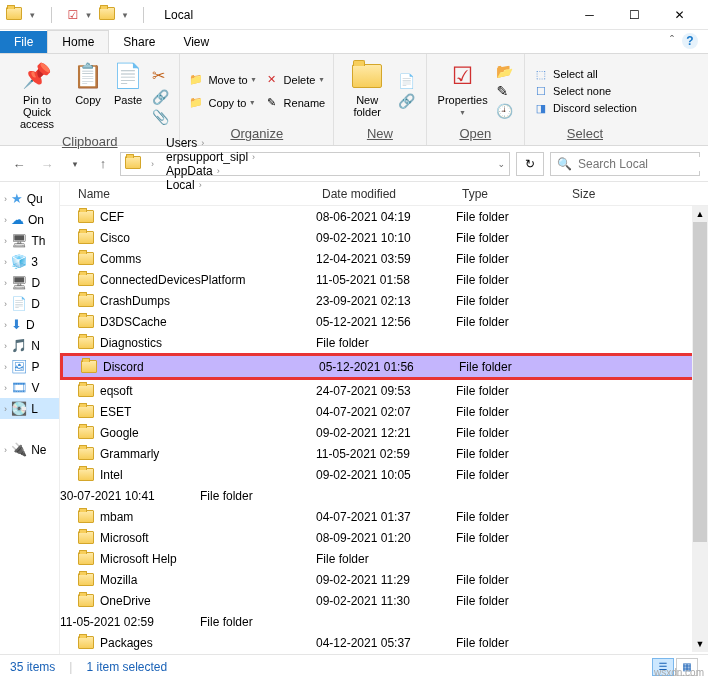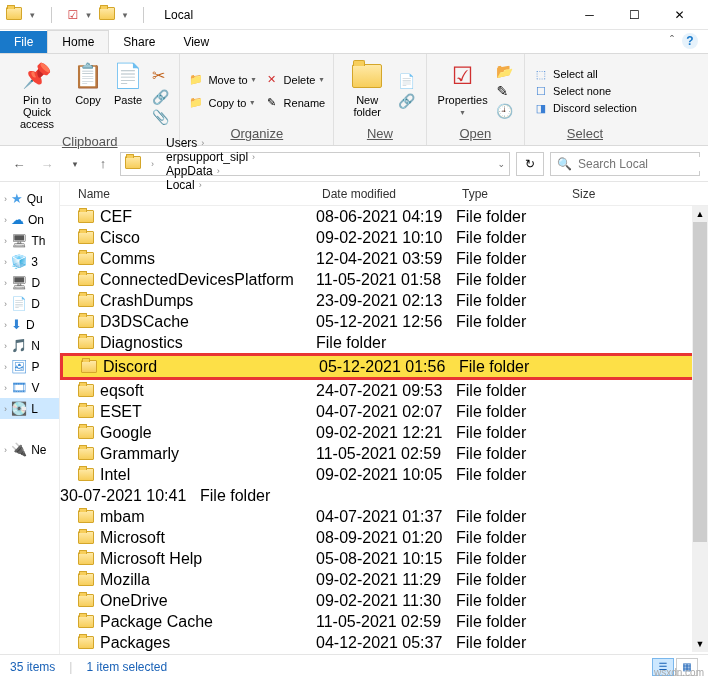--- a/index.html
+++ b/index.html
@@ -50,24 +50,24 @@
 
 .files { flex: 1; overflow: hidden; position: relative; }
 .cols { display: flex; border-bottom: 1px solid #eee; height: 24px; align-items: center; font-size: 12px; color: #333; }
 .cols div { padding: 0 6px; }
 .c-name { width: 256px; padding-left: 18px !important; }
 .c-date { width: 140px; }
 .c-type { width: 110px; }
 .c-size { width: 70px; }
 
 .rows { overflow-y: auto; height: 446px; }
-.row { display: flex; height: 21px; align-items: center; font-size: 16px; }
+.row { display: flex; height: 21px; align-items: center; font-size: 12px; }
 .row .c-name { display: flex; align-items: center; gap: 6px; }
 .row.highlight { border: 3px solid #e83434; box-sizing: border-box; height: 27px; }
-.row.highlight .inner { background: #fde047; flex: 1; display: flex; height: 21px; align-items: center; }
+.row.highlight .inner { background: #c4b5fd; flex: 1; display: flex; height: 21px; align-items: center; }
 .scrollbar { position: absolute; right: 0; top: 24px; width: 16px; background: #f0f0f0; height: 446px; display: flex; flex-direction: column; align-items: center; }
 .scrollbar .up, .scrollbar .down { height: 16px; font-size: 9px; display:flex; align-items:center; justify-content:center;}
 .scrollbar .thumb { width: 14px; height: 320px; background: #cdcdcd; margin-top: 0; }
 
 
 .status { height: 24px; border-top: 1px solid #e5e5e5; display: flex; align-items: center; padding: 0 10px; font-size: 12px; color: #1a62b7; gap: 14px; }
 .status .views { margin-left: auto; display: flex; gap: 2px; }
 .status .views div { width: 22px; height: 18px; border: 1px solid #ccc; display:flex; align-items:center; justify-content:center; font-size:10px;}
 .status .views .active { background: #cde8ff; border-color: #7ab7ec; }
 
@@ -455,21 +455,20 @@
           </div>
           <div class="c-date">08-09-2021 01:20</div>
           <div class="c-type">File folder</div>
           <div class="c-size"></div>
         </div>
         <div class="row">
           <div class="c-name">
             <span class="folder-ico"></span>
             <span>Microsoft Help</span>
           </div>
-          <div class="c-date">05-08-2021 10:15</div>
           <div class="c-type">File folder</div>
           <div class="c-size"></div>
         </div>
         <div class="row">
           <div class="c-name">
             <span class="folder-ico"></span>
             <span>Mozilla</span>
           </div>
           <div class="c-date">09-02-2021 11:29</div>
           <div class="c-type">File folder</div>
@@ -478,24 +477,20 @@
         <div class="row">
           <div class="c-name">
             <span class="folder-ico"></span>
             <span>OneDrive</span>
           </div>
           <div class="c-date">09-02-2021 11:30</div>
           <div class="c-type">File folder</div>
           <div class="c-size"></div>
         </div>
         <div class="row">
-          <div class="c-name">
-            <span class="folder-ico"></span>
-            <span>Package Cache</span>
-          </div>
           <div class="c-date">11-05-2021 02:59</div>
           <div class="c-type">File folder</div>
           <div class="c-size"></div>
         </div>
         <div class="row">
           <div class="c-name">
             <span class="folder-ico"></span>
             <span>Packages</span>
           </div>
           <div class="c-date">04-12-2021 05:37</div>

